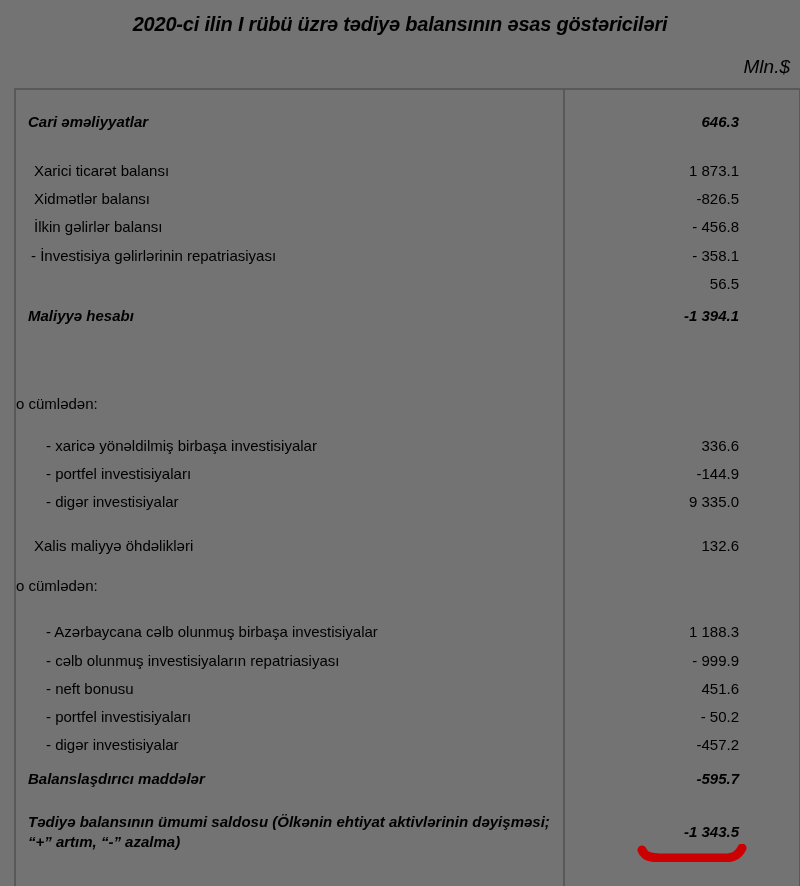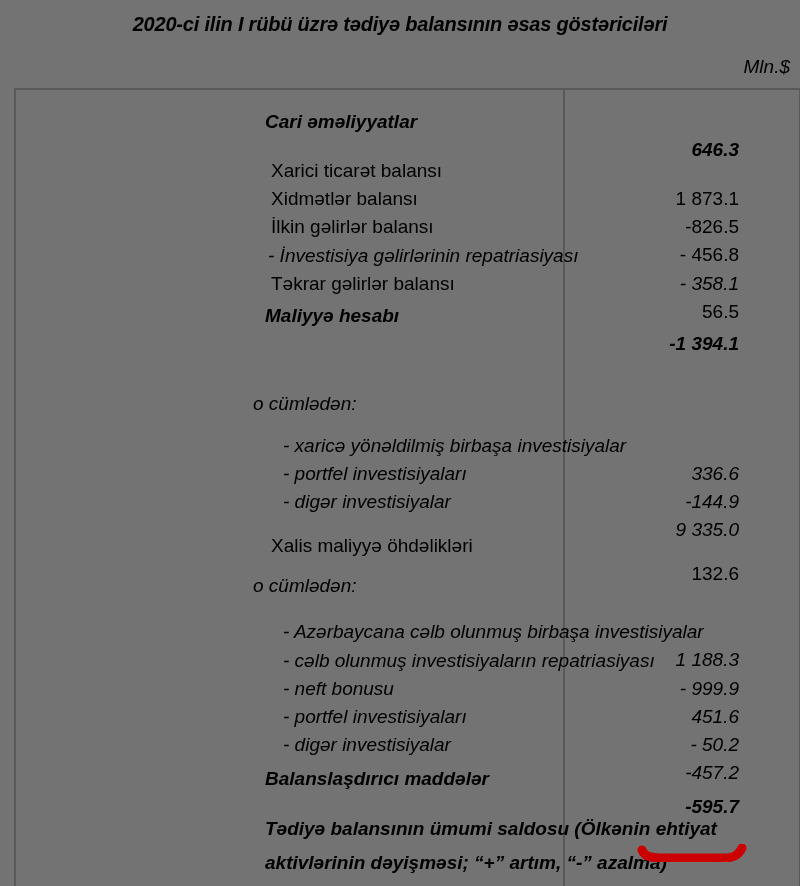--- a/index.html
+++ b/index.html
@@ -53,45 +53,44 @@
     top: 0;
     bottom: 0;
     width: 2px;
     background: #595959;
   }
   .row {
     position: absolute;
     left: 0;
     right: 0;
     display: flex;
-    align-items: flex-end;
-    font-size: 19px;
+    align-items: center;
+    font-size: 15px;
     line-height: 28px;
-    flex-direction: column;
   }
   .lbl {
     width: 546px;
     box-sizing: border-box;
     padding-right: 10px;
   }
   .val {
     flex: 1;
     box-sizing: border-box;
     text-align: right;
     padding-right: 60px;
     white-space: nowrap;
   }
   .b { font-weight: bold; font-style: italic; }
-  .i { font-style: italic; }
+  .i { }
   .ind0  { padding-left: 12px; }
   .ind1  { padding-left: 18px; }
   .ind1b { padding-left: 15px; }
   .ind2  { }
   .ind2b { padding-left: 30px; }
-  .two-line .lbl { line-height: 34px; }
+  .two-line .lbl { line-height: 20px; }
   .swoosh {
     position: absolute;
     left: 621px;
     top: 754px;
     width: 110px;
     height: 18px;
   }
 </style>
 </head>
 <body>
@@ -123,21 +122,20 @@
       <div class="lbl ind1">İlkin gəlirlər balansı</div>
       <div class="val">- 456.8</div>
     </div>
 
     <div class="row" style="top:152px">
       <div class="lbl i ind1b">- İnvestisiya gəlirlərinin repatriasiyası</div>
       <div class="val i">- 358.1</div>
     </div>
 
     <div class="row" style="top:180px">
-      <div class="lbl ind1">Təkrar gəlirlər balansı</div>
       <div class="val">56.5</div>
     </div>
 
     <div class="row" style="top:212px">
       <div class="lbl b ind0">Maliyyə hesabı</div>
       <div class="val b">-1 394.1</div>
     </div>
 
 
     <div class="row" style="top:300px">

